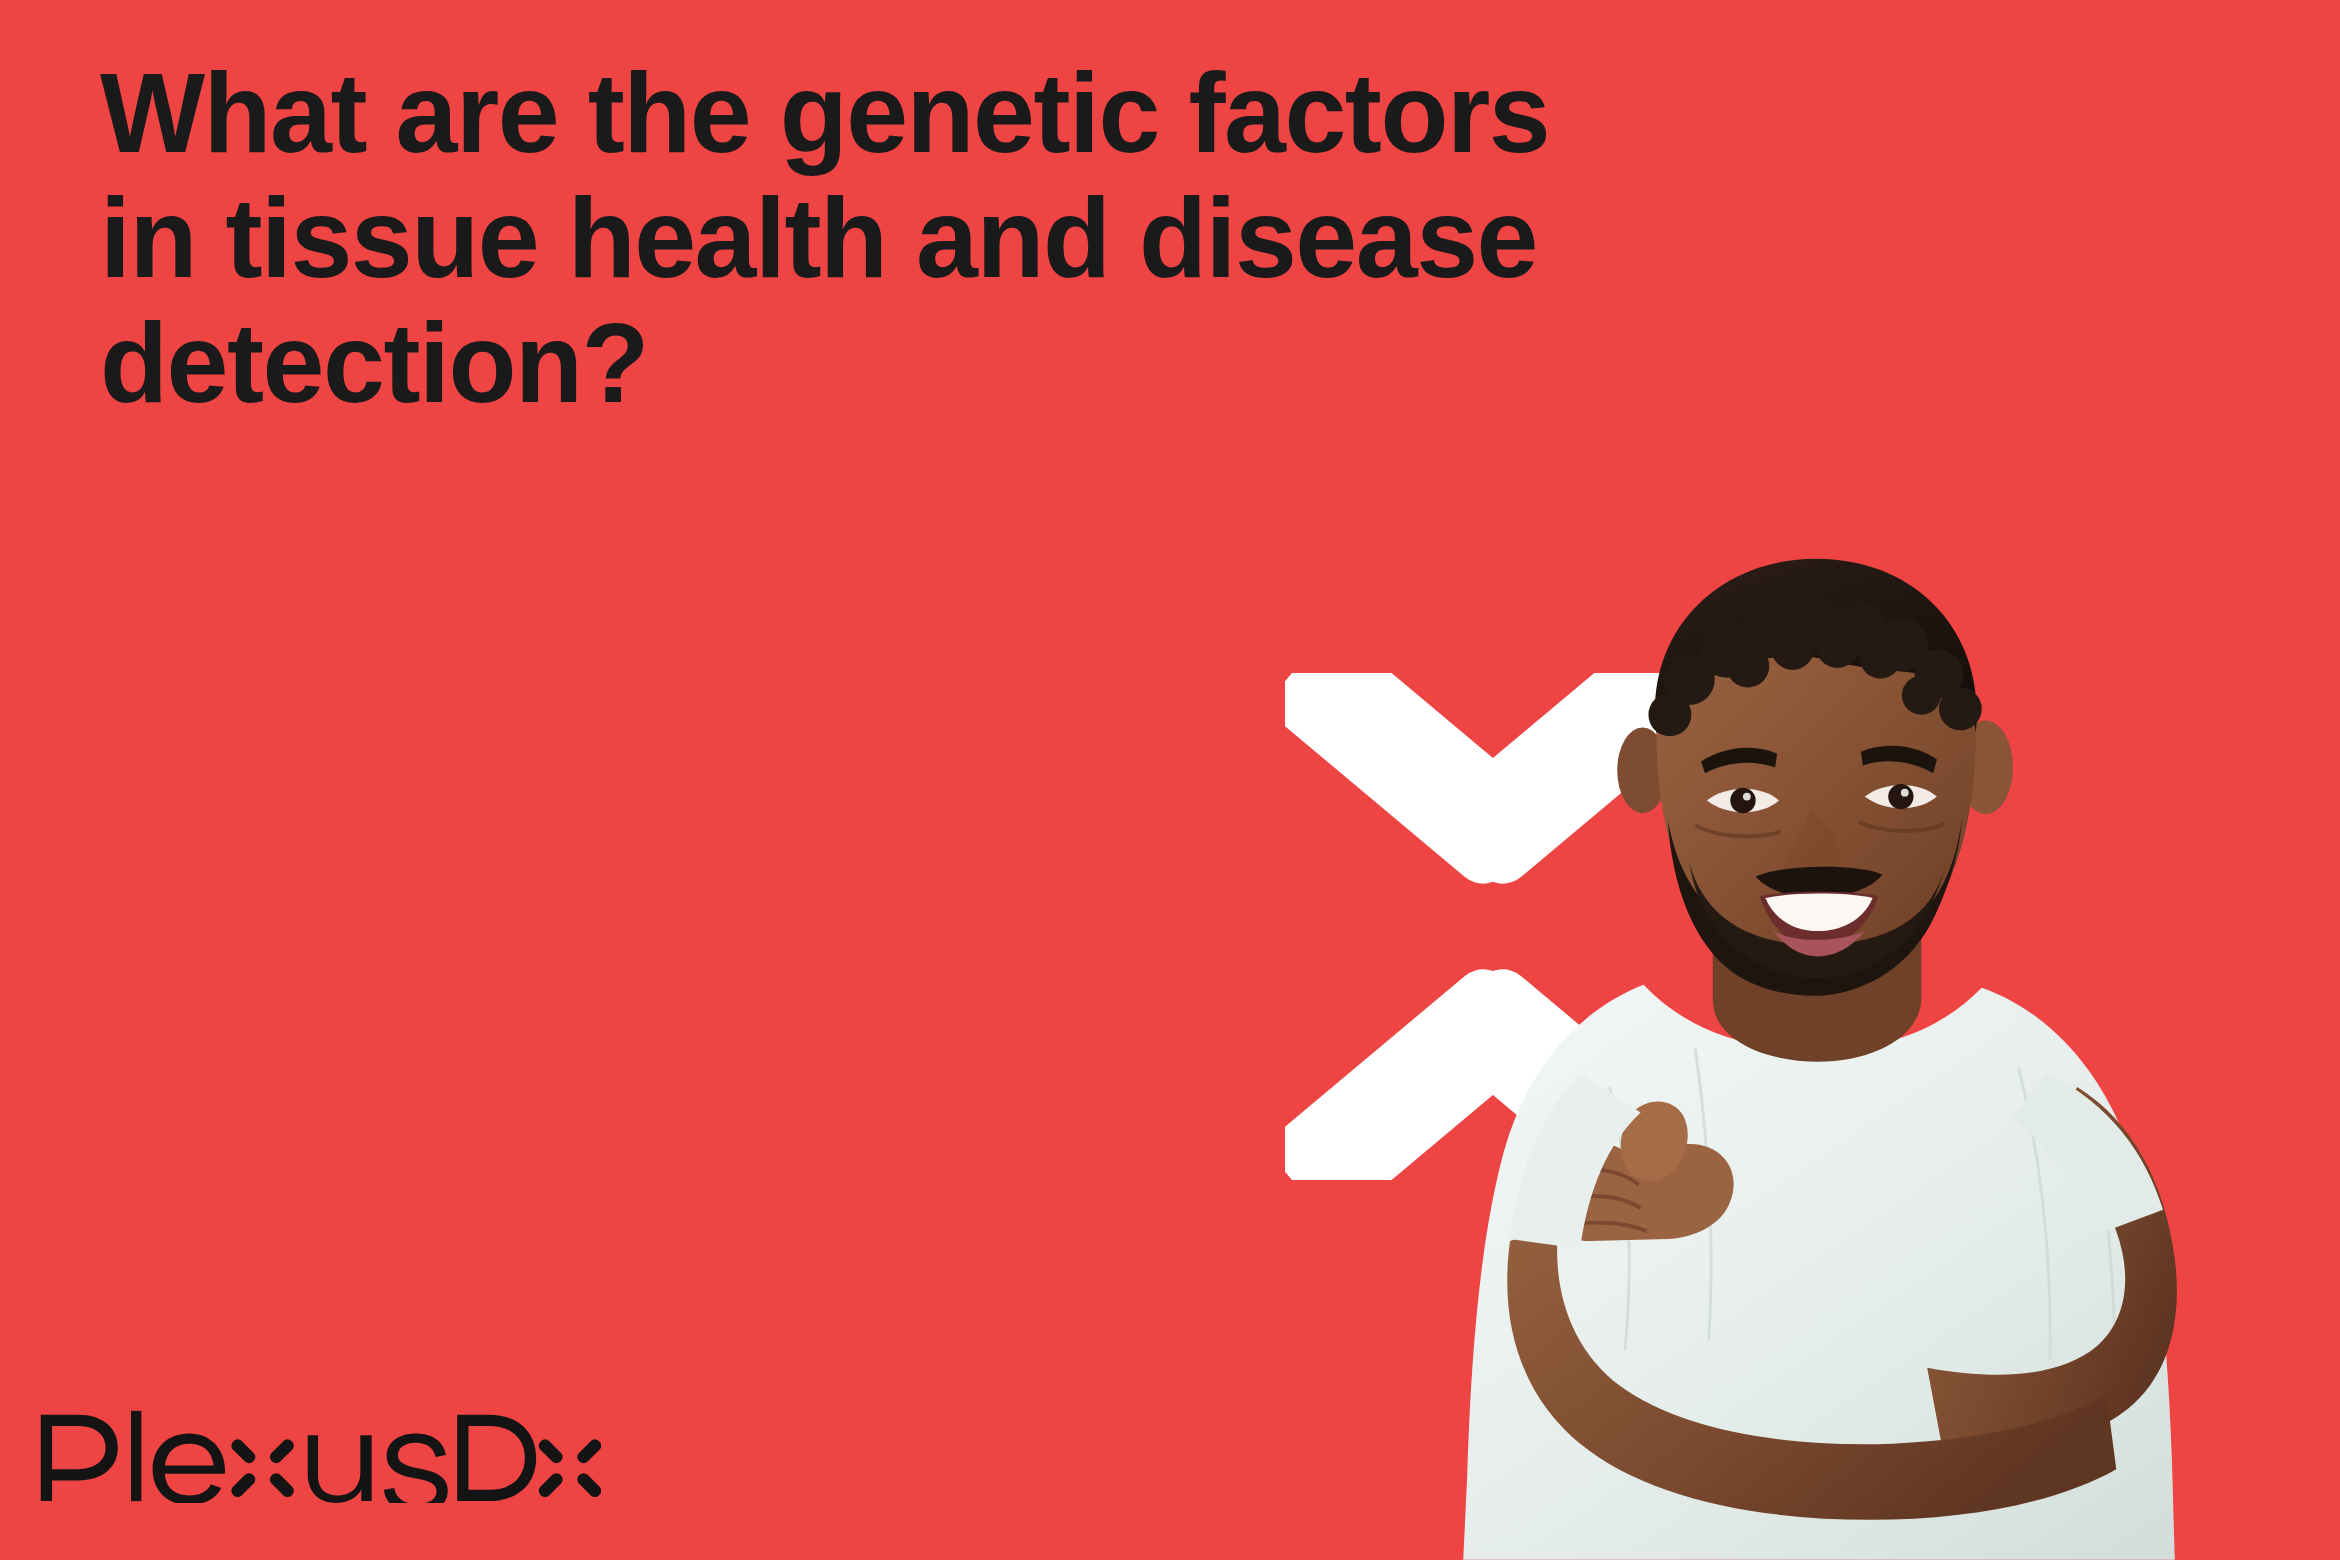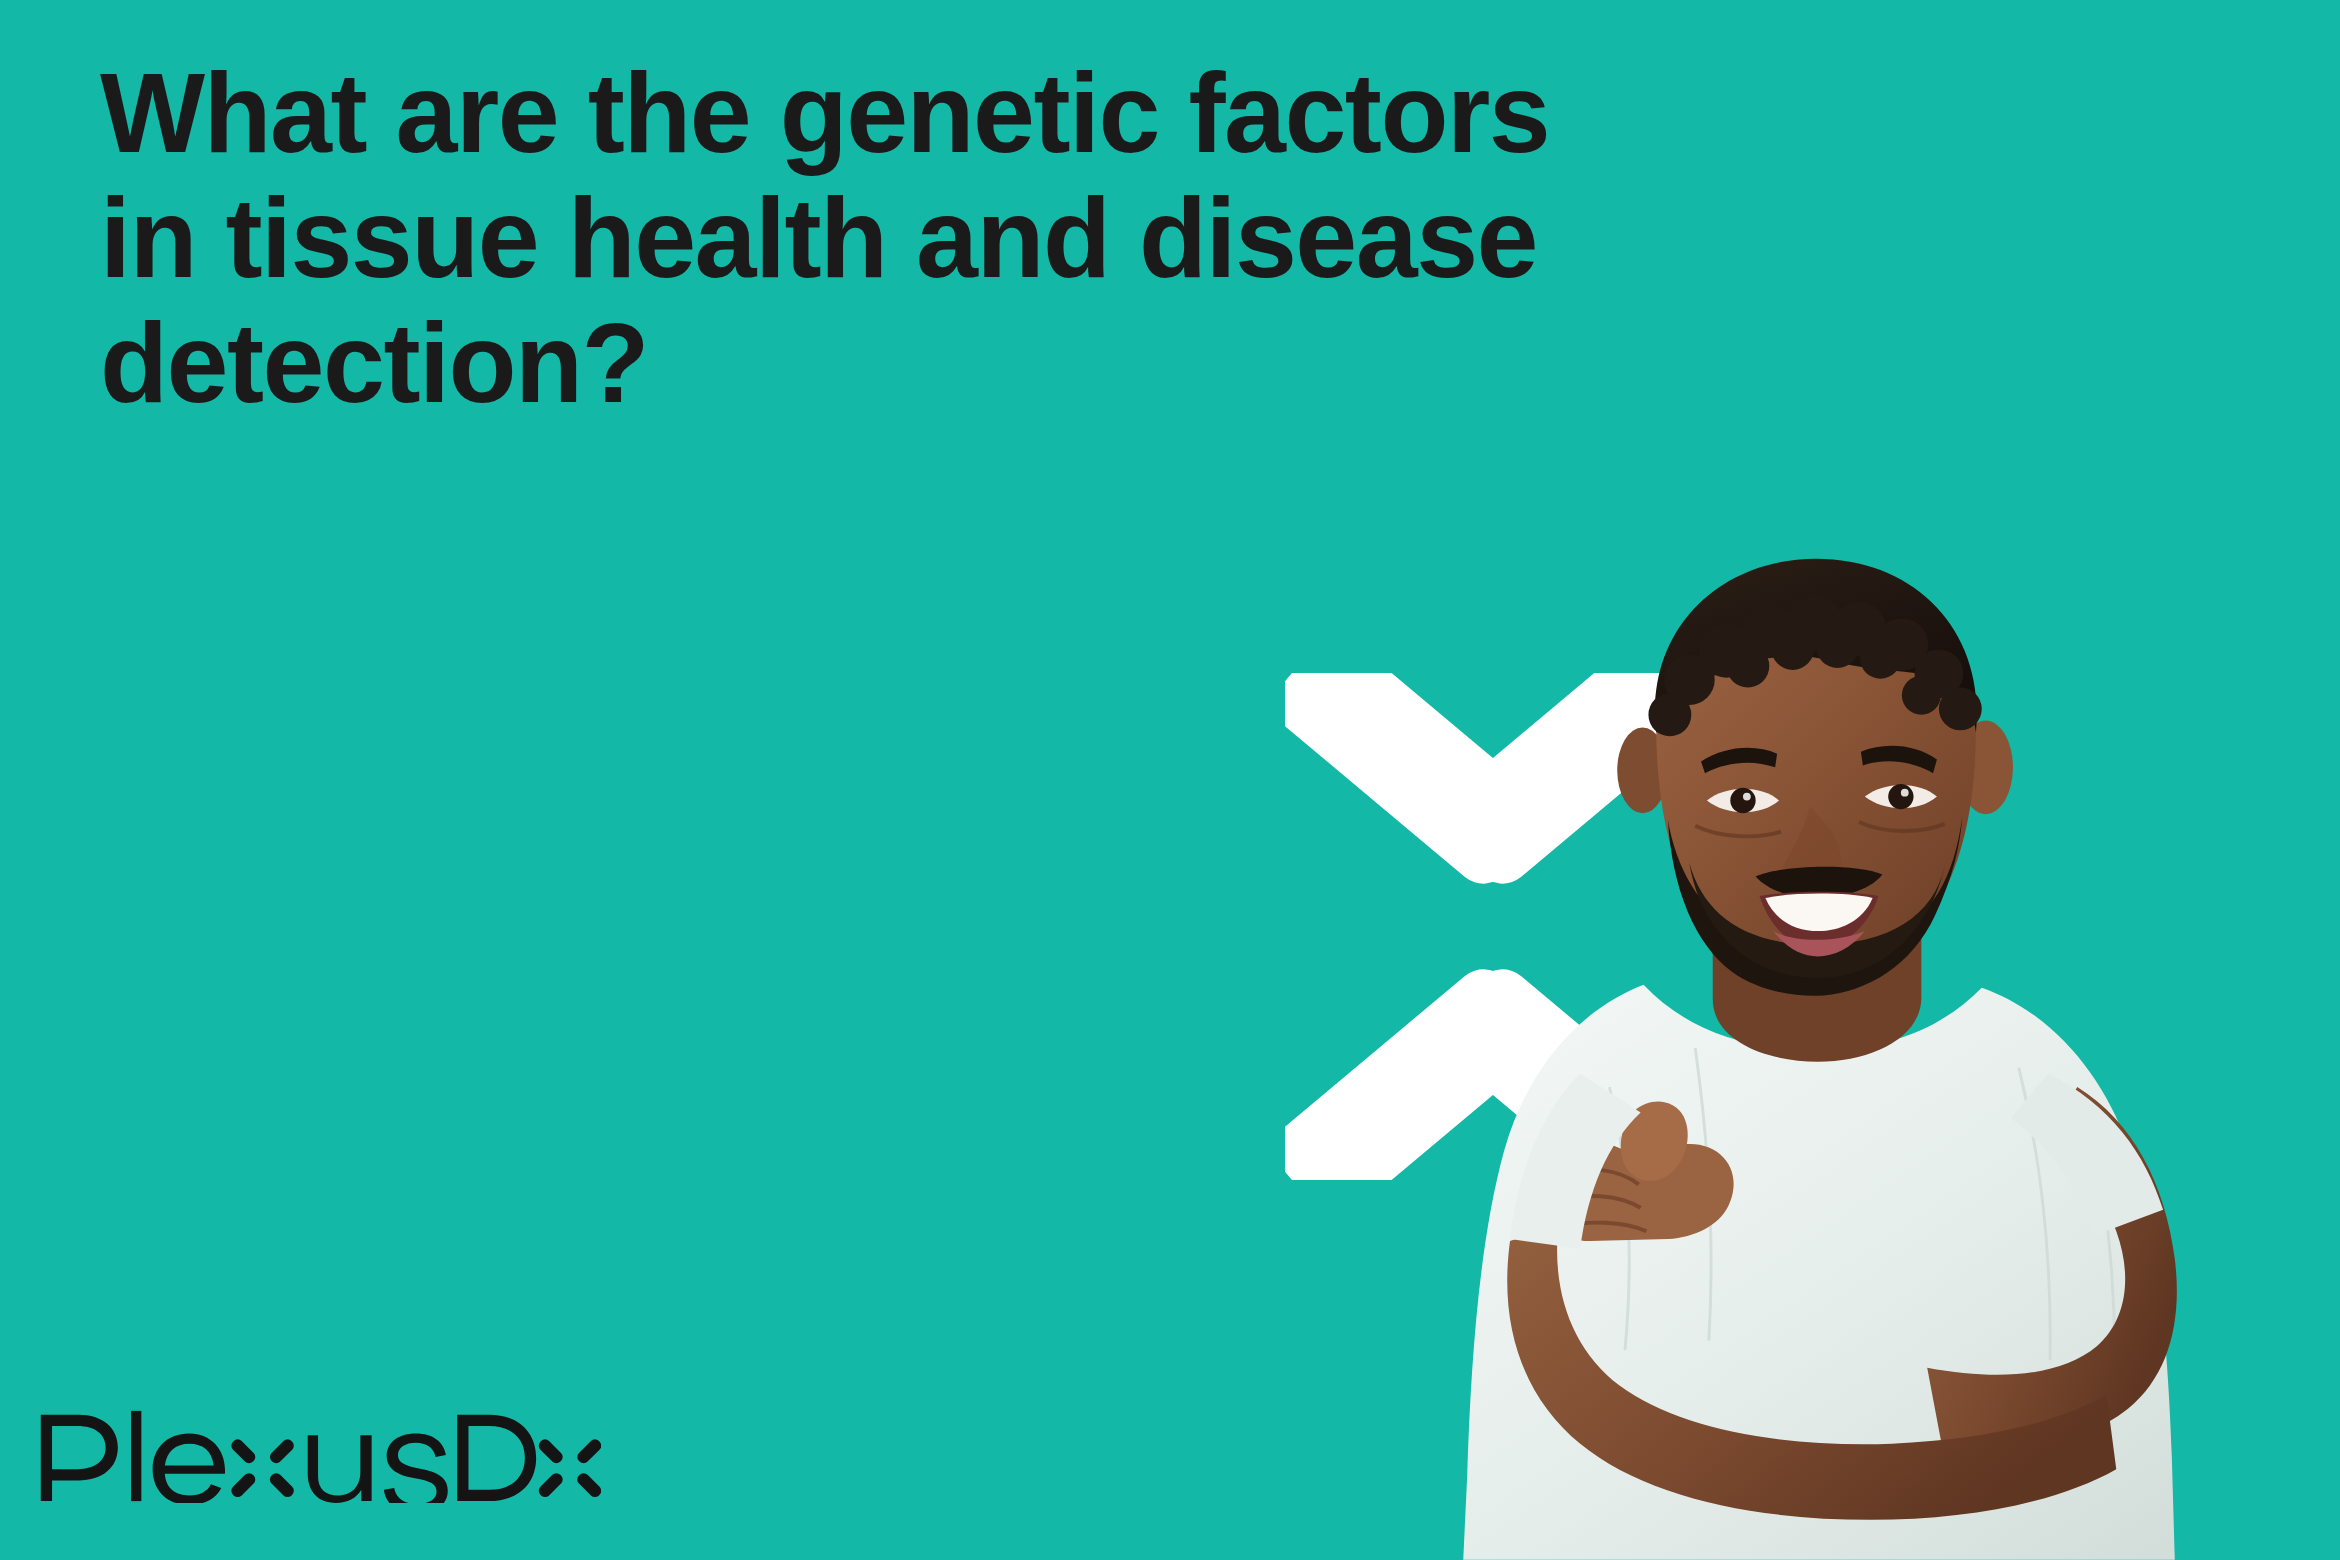--- a/index.html
+++ b/index.html
@@ -67,21 +67,21 @@
     left: 37px;
     bottom: 57px;
     z-index: 45;
     height: 94px;
   }
   #logo svg { display:block; height:94px; width:auto; }
 </style>
 </head>
 <body>
 
-<div id="canvas" style="background: #14b8a6;">
+<div id="canvas" style="background: #ef4444;">
 
   <div id="watermark">
     <svg viewBox="0 0 420 520" xmlns="http://www.w3.org/2000/svg" aria-hidden="true">
       <g fill="#ffffff">
 
         <rect x="-22" y="33" width="300" height="112" rx="30" ry="30" transform="rotate(40 128 89)"></rect>
 
         <rect x="148" y="33" width="300" height="112" rx="30" ry="30" transform="rotate(-40 298 89)"></rect>
 
         <rect x="-22" y="375" width="300" height="112" rx="30" ry="30" transform="rotate(-40 128 431)"></rect>

